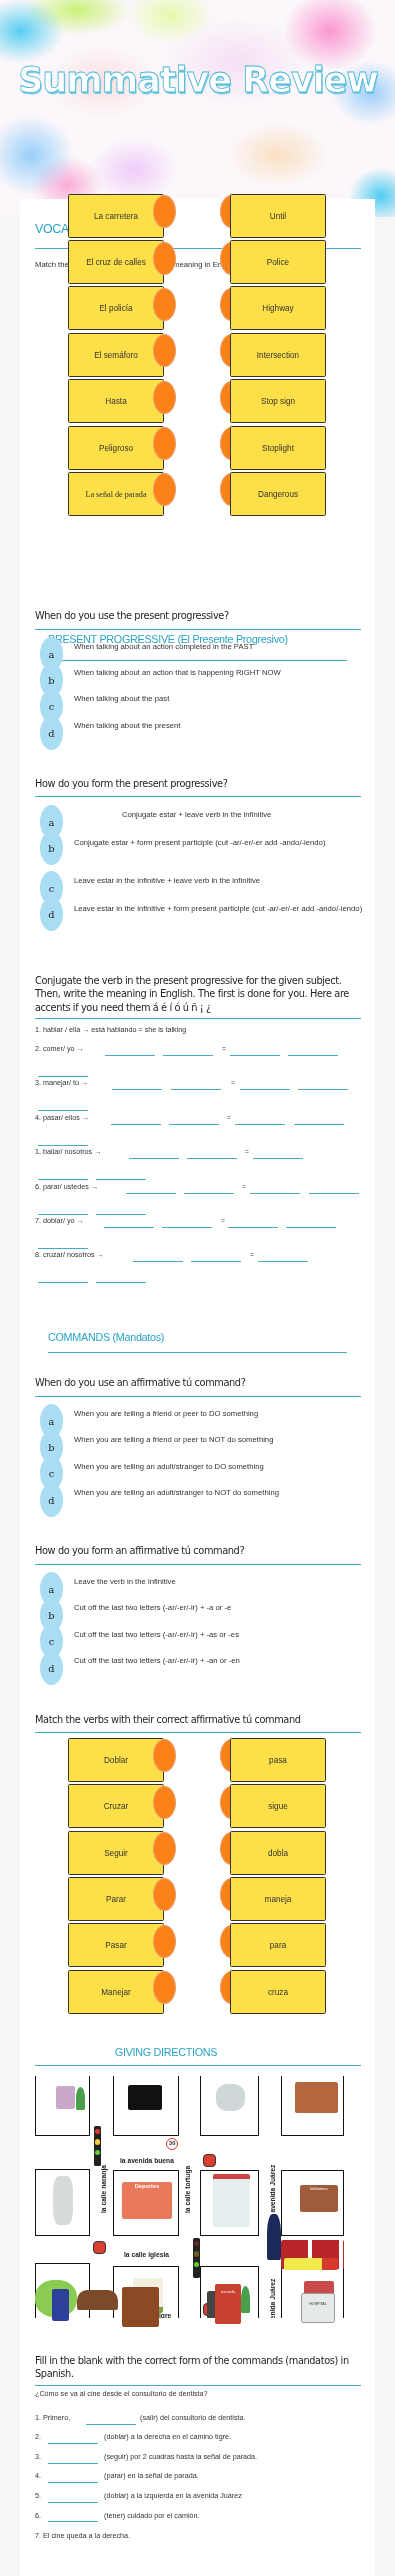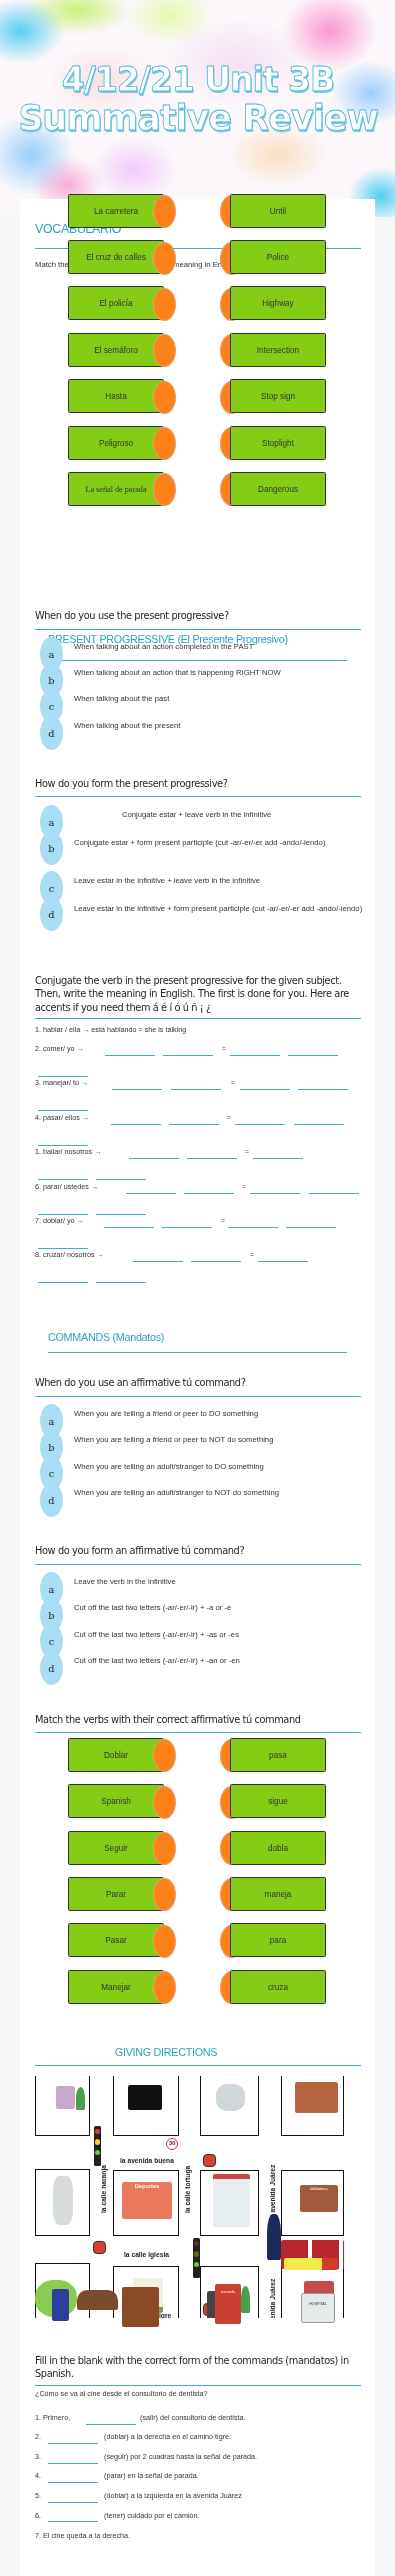--- a/index.html
+++ b/index.html
@@ -51,22 +51,22 @@
     font-size: 10.8px; letter-spacing: -0.3px;
   }
   .rule { position: absolute; height: 0.5px; background: #4aa9c7; }
   .q-title {
     position: absolute; left: 35px; width: 326px;
     font-family: "DejaVu Sans", sans-serif;
     font-size: 9.8px; line-height: 13.4px; color: #1f1f1f; letter-spacing: -0.4px;
   }
   .txt { position: absolute; font-size: 7.2px; color: #333; line-height: 9.3px; }
   .match-box {
-    position: absolute; width: 96px; height: 34px;
-    border: 0.5px solid #333; border-radius: 1.5px; background: #84cc16;
+    position: absolute; width: 96px; height: 44px;
+    border: 0.5px solid #333; border-radius: 1.5px; background: #fde047;
     display: flex; align-items: center; justify-content: center;
     font-size: 8.2px; color: #333; overflow: hidden; white-space: nowrap;
   }
   .match-dot {
     position: absolute; width: 23px; height: 33px; border-radius: 50%;
     background: #fc8119; border: 0.5px solid #e7a070;
   }
   .opt-badge {
     position: absolute; left: 40px; width: 23px; height: 34px; border-radius: 50%;
     background: #a9ddf3; display: flex; align-items: center; justify-content: center;
@@ -84,21 +84,20 @@
   .stop { position: absolute; width: 13.4px; height: 13.4px; background: #d94030; border: 1px solid #333; border-radius: 30%; }
   .light { position: absolute; width: 7.2px; height: 40px; background: #222; border-radius: 1.5px; }
   .light i { display: block; width: 5.2px; height: 5.2px; border-radius: 50%; margin: 3.1px auto 5.2px; }
   .pic { position: absolute; border-radius: 2.1px; }
 </style>
 </head>
 <body>
 
 <div class="hero">
   <div class="hero-title">
-    <div>4/12/21 Unit 3B</div>
     <div style="font-size:35px;">Summative Review</div>
   </div>
 </div>
 
 <div class="card"></div>
 
 <div class="sec-title" style="left:35px;top:222px;font-size:12.4px;">VOCABULARIO</div>
 <div class="rule" style="left:35px;top:248px;width:326px;"></div>
 <div class="txt" style="left:35px;top:260px;font-size:7.7px;">Match the vocabulary word to its correct meaning in English</div>
 <div id="vocab-match">
@@ -246,21 +245,21 @@
     <div class="opt-text" style="top:1656px;line-height:9.3px;">Cut off the last two letters (-ar/-er/-ir) + -an or -en</div>
   </div>
 
 <div class="q-title" style="top:1713px;">Match the verbs with their correct affirmative tú command</div>
 <div class="rule" style="left:35px;top:1732px;width:326px;"></div>
 <div id="cmd-match">
     <div class="match-box" style="left:68px;top:1738px;">Doblar</div>
     <div class="match-dot" style="left:153px;top:1739px;"></div>
     <div class="match-dot" style="left:220px;top:1739px;"></div>
     <div class="match-box" style="left:230px;top:1738px;">pasa</div>
-    <div class="match-box" style="left:68px;top:1784px;">Spanish</div>
+    <div class="match-box" style="left:68px;top:1784px;">Cruzar</div>
     <div class="match-dot" style="left:153px;top:1786px;"></div>
     <div class="match-dot" style="left:220px;top:1786px;"></div>
     <div class="match-box" style="left:230px;top:1784px;">sigue</div>
     <div class="match-box" style="left:68px;top:1831px;">Seguir</div>
     <div class="match-dot" style="left:153px;top:1832px;"></div>
     <div class="match-dot" style="left:220px;top:1832px;"></div>
     <div class="match-box" style="left:230px;top:1831px;">dobla</div>
     <div class="match-box" style="left:68px;top:1877px;">Parar</div>
     <div class="match-dot" style="left:153px;top:1878px;"></div>
     <div class="match-dot" style="left:220px;top:1878px;"></div>

